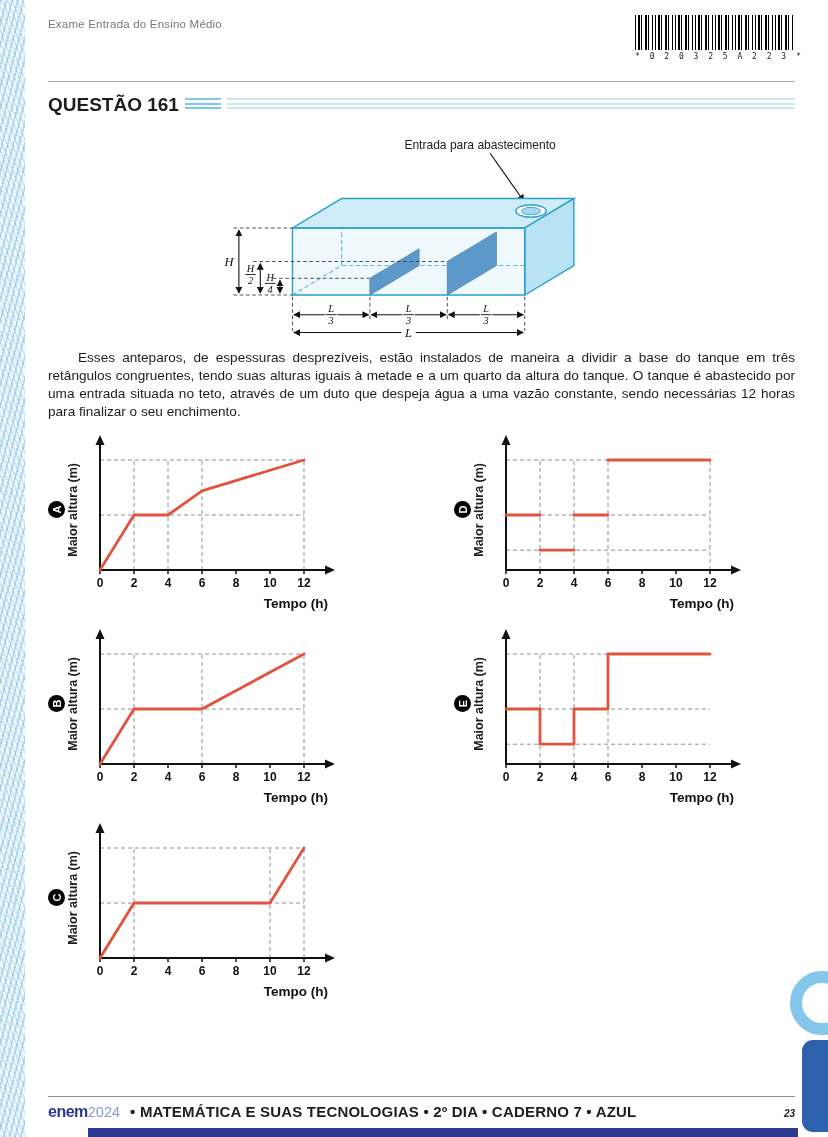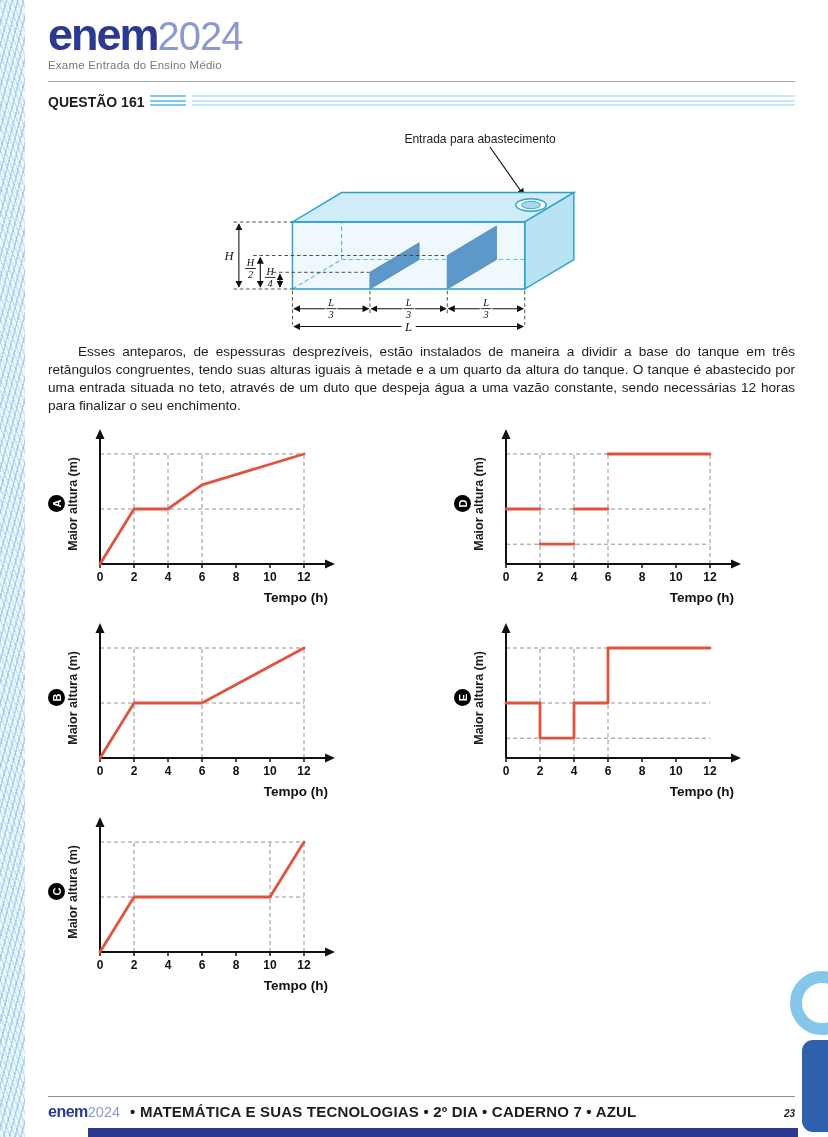--- a/index.html
+++ b/index.html
@@ -20,21 +20,21 @@
   .logo-sub{font-size:11.5px;color:#77787b;margin-top:3px;letter-spacing:.2px;}
   .barcode{position:absolute;right:0;top:15px;width:160px;}
   .bars{height:35px;background:repeating-linear-gradient(90deg,
       #000 0 1px,#fff 1px 3px,#000 3px 5px,#fff 5px 6px,#000 6px 7px,#fff 7px 10px,
       #000 10px 12px,#fff 12px 13px,#000 13px 14px,#fff 14px 17px,#000 17px 18px,#fff 18px 20px);}
   .barcode-text{font-family:"DejaVu Sans Mono",monospace;font-size:8px;letter-spacing:2.5px;
       text-align:center;margin-top:2px;white-space:nowrap;}
 
   
   .qtitle-row{display:flex;align-items:center;gap:6px;margin:12px 0 7px 0;}
-  .qtitle{font-size:14px;font-weight:bold;white-space:nowrap;}
+  .qtitle{font-size:19px;font-weight:bold;white-space:nowrap;}
   .qbar-a{width:36px;height:14px;background:repeating-linear-gradient(180deg,#7ec8e9 0 2px,#fff 2px 4.7px);}
   .qbar-b{flex:1;height:14px;background:repeating-linear-gradient(180deg,#c6e7f6 0 2px,#fff 2px 4.7px);}
 
   .para{font-size:13.6px;line-height:1.33;text-align:justify;margin:0 0 6px 0;}
   .indent{text-indent:30px;}
 
   
   .figure{width:402px;margin:20px auto 6px auto;}
   .fig-svg{width:100%;display:block;}
 
@@ -67,24 +67,25 @@
 </style>
 </head>
 <body>
 
 <div class="page">
   <div class="left-strip"></div>
 
   <div class="content">
 
     <div class="header">
-      <div class="logo">
-        <span class="enem">enem</span><span class="year">2024</span>
-      </div>
       <div class="logo-sub">Exame Entrada do Ensino Médio</div>
+      <div class="barcode">
+        <div class="bars"></div>
+        <div class="barcode-text">* 0 2 0 3 2 5 A 2 2 3 *</div>
+      </div>
     </div>
 
     <div class="qtitle-row">
       <span class="qtitle">QUESTÃO 161</span>
       <span class="qbar-a"></span>
       <span class="qbar-b"></span>
     </div>
 
 
     <div class="figure">

